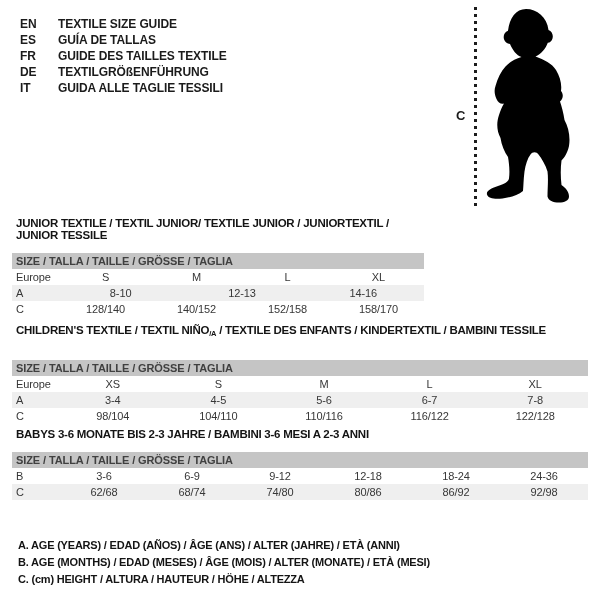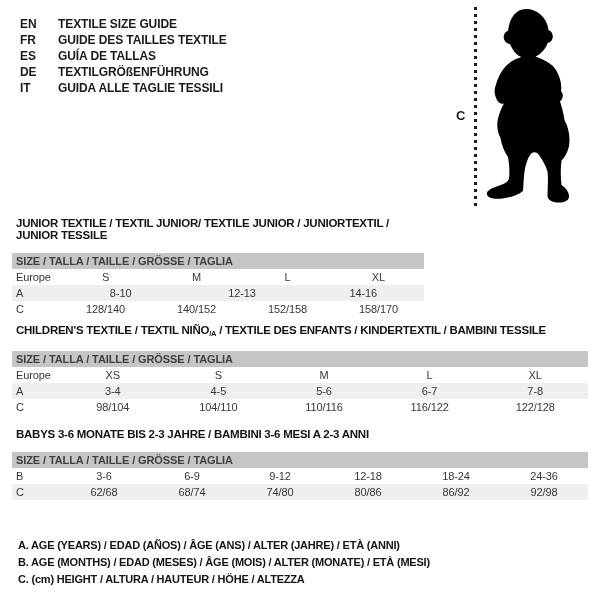--- a/index.html
+++ b/index.html
@@ -69,21 +69,21 @@
   .t3 { top: 427px; width: 576px; }
 
   .tbl-title {
     padding-left: 4px;
     font-size: 11.5px;
     font-weight: bold;
     letter-spacing: -0.25px;
     color: #141414;
   }
   .t1 .tbl-title { line-height: 12px; margin-bottom: 12px; }
-  .t2 .tbl-title { line-height: 12px; margin-bottom: 11px; }
+  .t2 .tbl-title { line-height: 12px; margin-bottom: 20px; }
   .t3 .tbl-title { line-height: 15px; margin-bottom: 10px; }
   .subscript { font-size: 7.5px; vertical-align: -2px; }
 
   .size-bar {
     height: 16px;
     line-height: 16px;
     padding-left: 4px;
     background: var(--bar-bg, #c5c5c5);
     color: #404040;
     font-size: 11px;
@@ -118,26 +118,26 @@
 <body>
 
 <div class="canvas">
 
   <ul class="langs">
     <li>
       <span class="code">EN</span>
       <span class="lbl">TEXTILE SIZE GUIDE</span>
     </li>
     <li>
+      <span class="code">ES</span>
+      <span class="lbl">GUÍA DE TALLAS</span>
+    </li>
+    <li>
       <span class="code">FR</span>
       <span class="lbl">GUIDE DES TAILLES TEXTILE</span>
-    </li>
-    <li>
-      <span class="code">ES</span>
-      <span class="lbl">GUÍA DE TALLAS</span>
     </li>
     <li>
       <span class="code">DE</span>
       <span class="lbl">TEXTILGRÖßENFÜHRUNG</span>
     </li>
     <li>
       <span class="code">IT</span>
       <span class="lbl">GUIDA ALLE TAGLIE TESSILI</span>
     </li>
   </ul>

